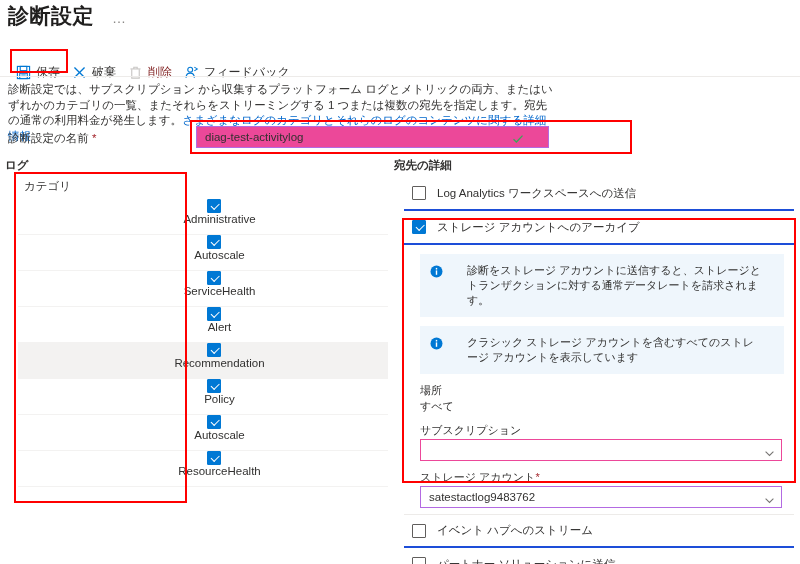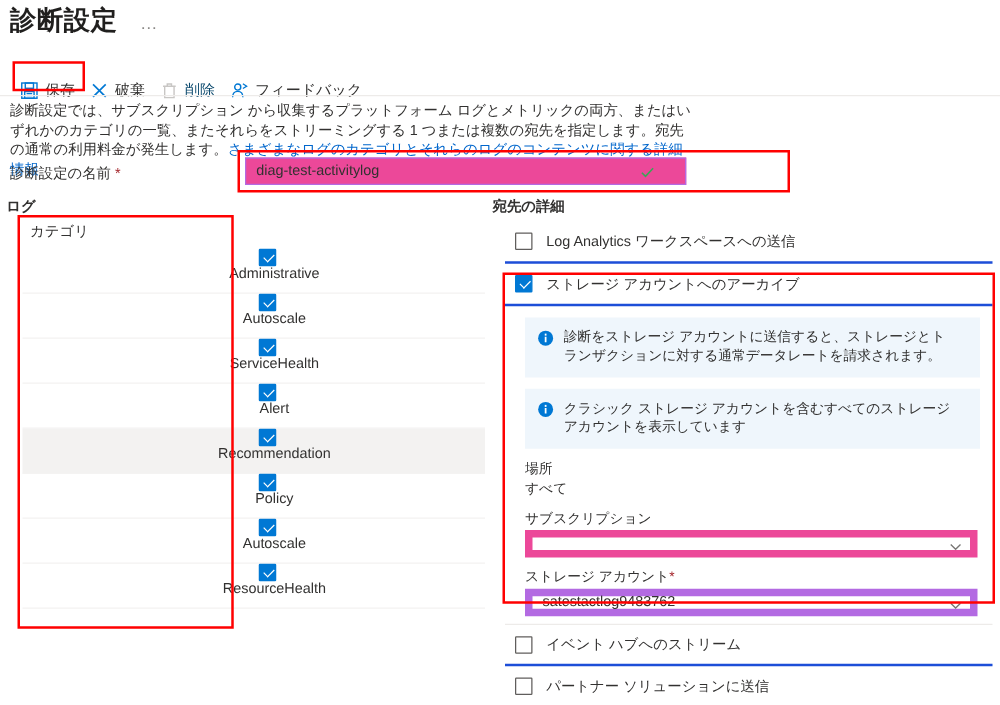--- a/index.html
+++ b/index.html
@@ -50,21 +50,21 @@
   .cmd {
     display: flex; align-items: center;
     gap: 5px;
     height: 26px;
     padding: 0 8px 0 4px;
     font-size: 12px;
     color: #323130;
     white-space: nowrap;
     margin-top: 22px;
   }
-  .cmd.disabled { color: #0c4a6e; }
+  .cmd.disabled { color: #7f1d1d; }
   .cmd-icon { width: 15px; height: 15px; display: block; flex: 0 0 15px; }
   .cmd-label { line-height: 15px; }
   .cmd-bar-rule {
     position: absolute;
     left: 0; top: 76px; width: 800px; height: 1px;
     background: #edebe9;
   }
 
   
   .description {
@@ -183,21 +183,21 @@
   }
 
   
   .storage-block {
     padding: 0 0 6px 0;
   }
   .info-box {
     margin: 9px 10px 0 16px;
     background: #eff6fc;
     display: flex;
-    gap: 8px;
+    gap: 24px;
     padding: 9px 20px 9px 10px;
   }
   .info-icon { width: 13px; height: 13px; flex: 0 0 13px; margin-top: 1px; }
   .info-text {
     font-size: 11px;
     line-height: 15px;
     color: #323130;
   }
   .field-label {
     font-size: 11px;
@@ -207,21 +207,21 @@
   }
   .field-static {
     font-size: 11px;
     color: #323130;
     margin: 0 0 0 16px;
     line-height: 15px;
   }
   .dropdown {
     margin: 2px 12px 0 16px;
     height: 22px;
-    border: 6px solid #ec4899;
+    border: 1px solid #ec4899;
     background: #ffffff;
     display: flex; align-items: center;
     padding: 0 6px 0 8px;
   }
   .dropdown.valid { border-color: #b36ae2; }
   .dropdown-value {
     flex: 1;
     font-size: 11.5px;
     color: #323130;
     line-height: 20px;

